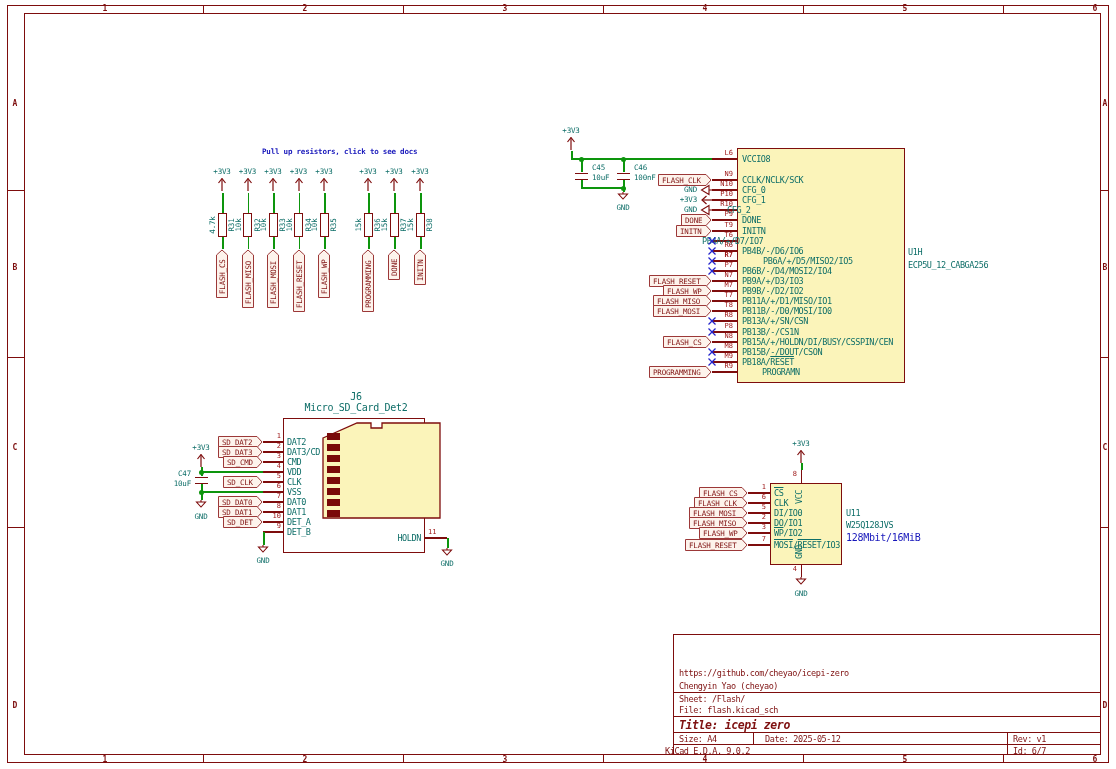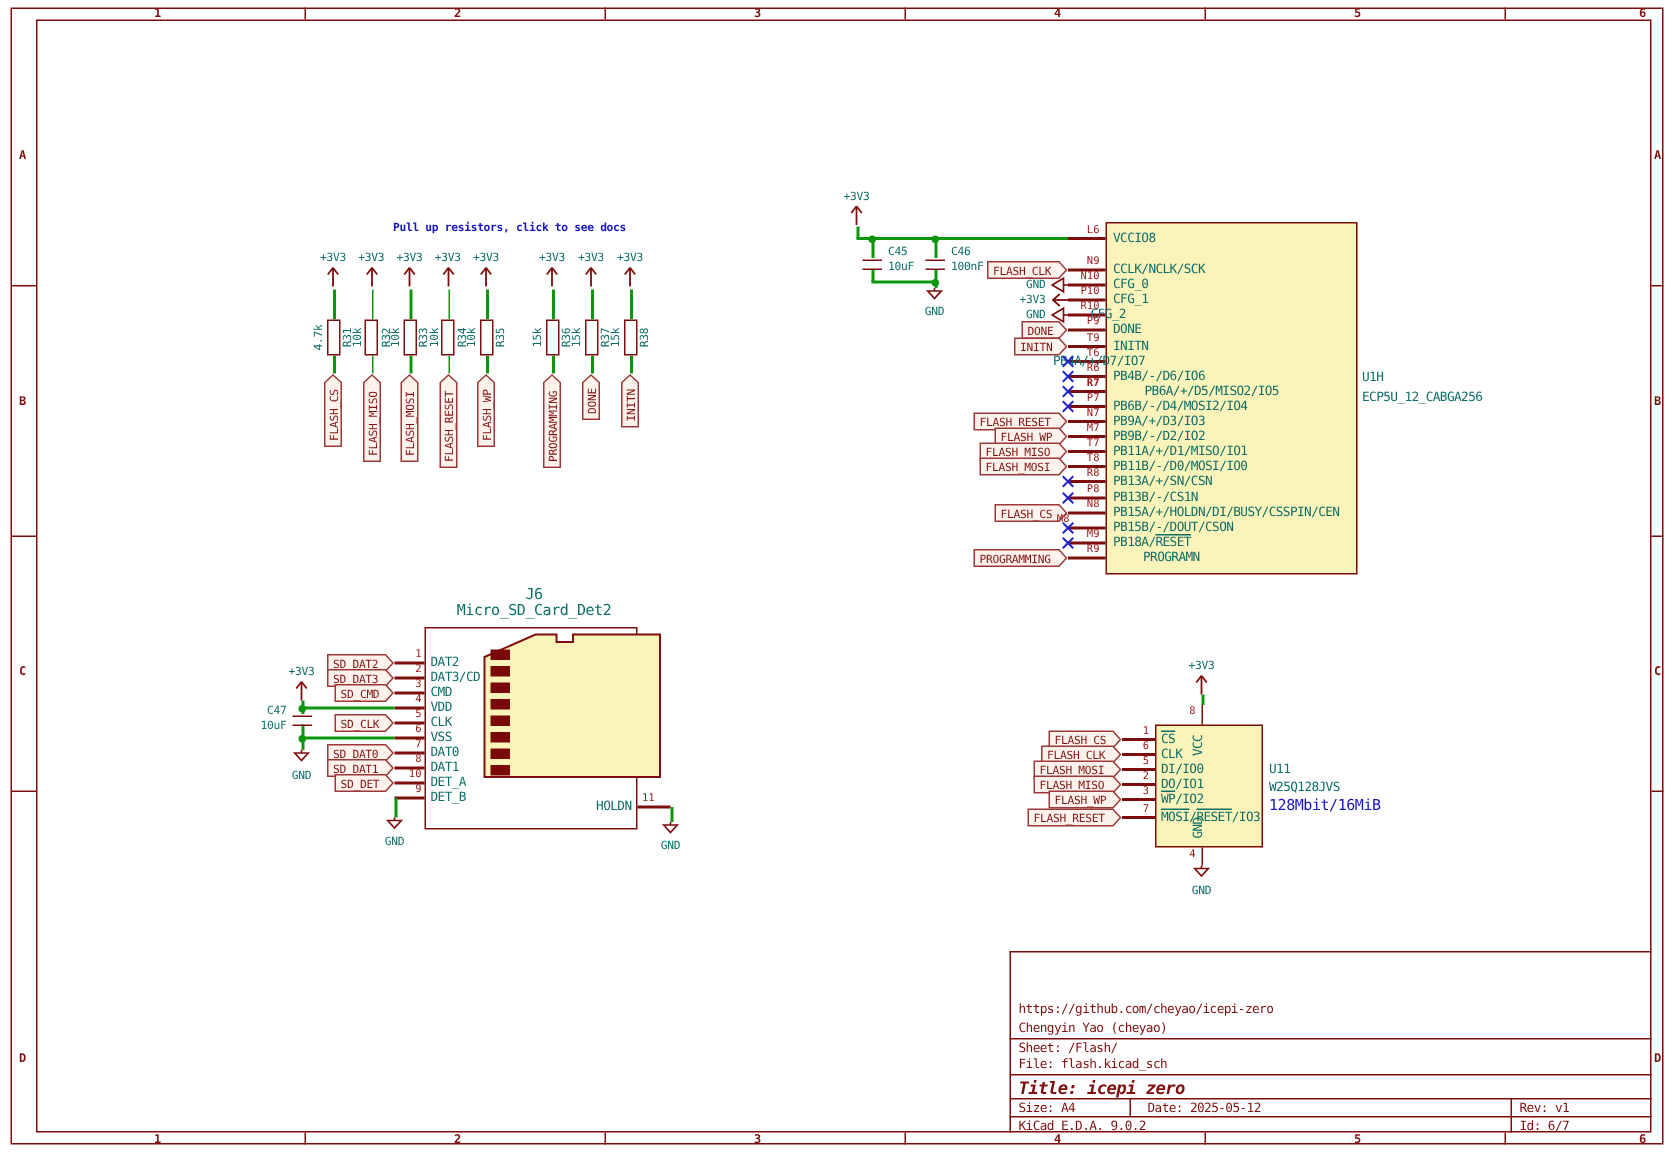--- a/index.html
+++ b/index.html
@@ -45,21 +45,21 @@
     <div class="tbline" style="left:753px;top:732px;width:1px;height:12px;"></div>
     <div class="tbline" style="left:1007px;top:732px;width:1px;height:23px;"></div>
     <div class="tbtxt" style="left:679px;top:668px;">https://github.com/cheyao/icepi-zero</div>
     <div class="tbtxt" style="left:679px;top:681px;">Chengyin Yao (cheyao)</div>
     <div class="tbtxt" style="left:679px;top:694px;">Sheet: /Flash/</div>
     <div class="tbtxt" style="left:679px;top:705px;">File: flash.kicad_sch</div>
     <div class="tbtxt bold" style="left:679px;top:718px;font-size:11.5px;font-style:italic;">Title: icepi zero</div>
     <div class="tbtxt" style="left:679px;top:734px;">Size: A4</div>
     <div class="tbtxt" style="left:765px;top:734px;">Date: 2025-05-12</div>
     <div class="tbtxt" style="left:1013px;top:734px;">Rev: v1</div>
-    <div class="tbtxt" style="left:679px;top:746px;">KiCad E.D.A. 9.0.2</div>
+    <div class="tbtxt" style="left:665px;top:746px;">KiCad E.D.A. 9.0.2</div>
     <div class="tbtxt" style="left:1013px;top:746px;">Id: 6/7</div>
   </div>
 <div class="txt s75 blue bold" style="left: 262px; top: 148px;"><span>Pull up resistors, click to see docs</span></div>
     <div class="txt s75 teal" style="left: 222px; top: 168px; transform: translateX(-50%);"><span>+3V3</span></div>
     <div class="" style="position: absolute; left: 217px; top: 177px; width: 10px; height: 15px;">
       <svg width="10" height="15" viewBox="0 0 10 15">
         <g stroke="#7e0d0d" stroke-width="1.2" fill="none">
           <line x1="5" y1="14" x2="5" y2="1.5"></line>
           <line x1="1.5" y1="6" x2="5" y2="1.5"></line>
           <line x1="8.5" y1="6" x2="5" y2="1.5"></line>
@@ -436,21 +436,21 @@
     <div class="stub" style="left: 712px; top: 341.25px; width: 25px; height: 1.4px;"></div>
     <div class="txt s7 pinnum" style="left: 733px; top: 333px; transform: translateX(-100%);"><span>N8</span></div>
     <div class="txt s85 teal" style="left: 742px; top: 337.5px;"><span>PB15A/+/HOLDN/DI/BUSY/CSSPIN/CEN</span></div>
     <div class="tag" style="left: 663px; top: 336px; width: 49px; height: 12px;">
       <svg width="49" height="12">
         <path d="M0.5 0.5 L43 0.5 L48 6 L43 11.5 L0.5 11.5 Z" fill="#fdf3ec" stroke="#9c3838" stroke-width="1"></path>
         <text x="4" y="9">FLASH_CS</text>
       </svg>
     </div>
     <div class="stub" style="left: 712px; top: 351.25px; width: 25px; height: 1.4px;"></div>
-    <div class="txt s7 pinnum" style="left: 713px; top: 343px; transform: translateX(-100%); text-align: center;"><span>M8</span></div>
+    <div class="txt s7 pinnum" style="left: 733px; top: 343px; transform: translateX(-100%); text-align: center;"><span>M8</span></div>
     <div class="txt s85 teal" style="left: 742px; top: 347.5px;"><span>PB15B/-/DOUT/CSON</span></div>
     <div class="" style="position: absolute; left: 708px; top: 348px; width: 8px; height: 8px;">
       <svg width="8" height="8" viewBox="0 0 8 8">
         <g stroke="#2424cc" stroke-width="1.3">
           <line x1="0.5" y1="0.5" x2="7.5" y2="7.5"></line>
           <line x1="7.5" y1="0.5" x2="0.5" y2="7.5"></line>
         </g>
       </svg>
     </div>
     <div class="stub" style="left: 712px; top: 361.25px; width: 25px; height: 1.4px;"></div>

